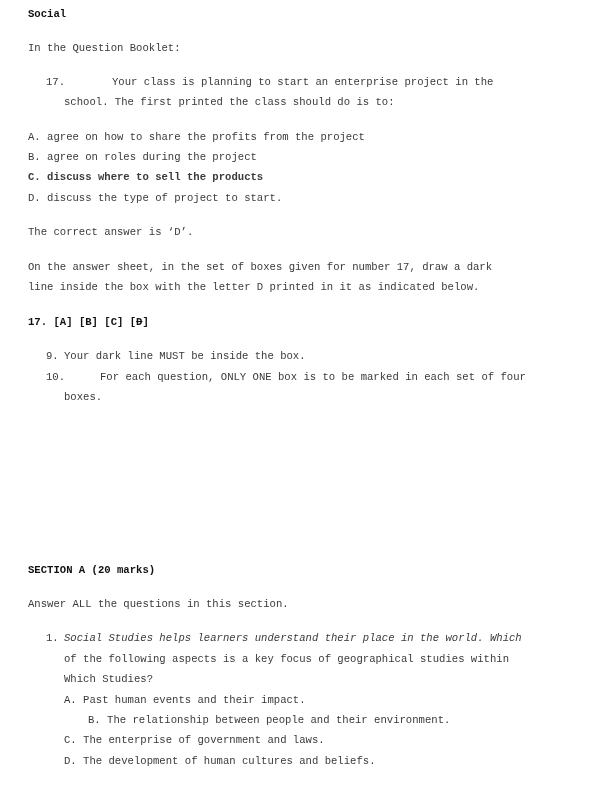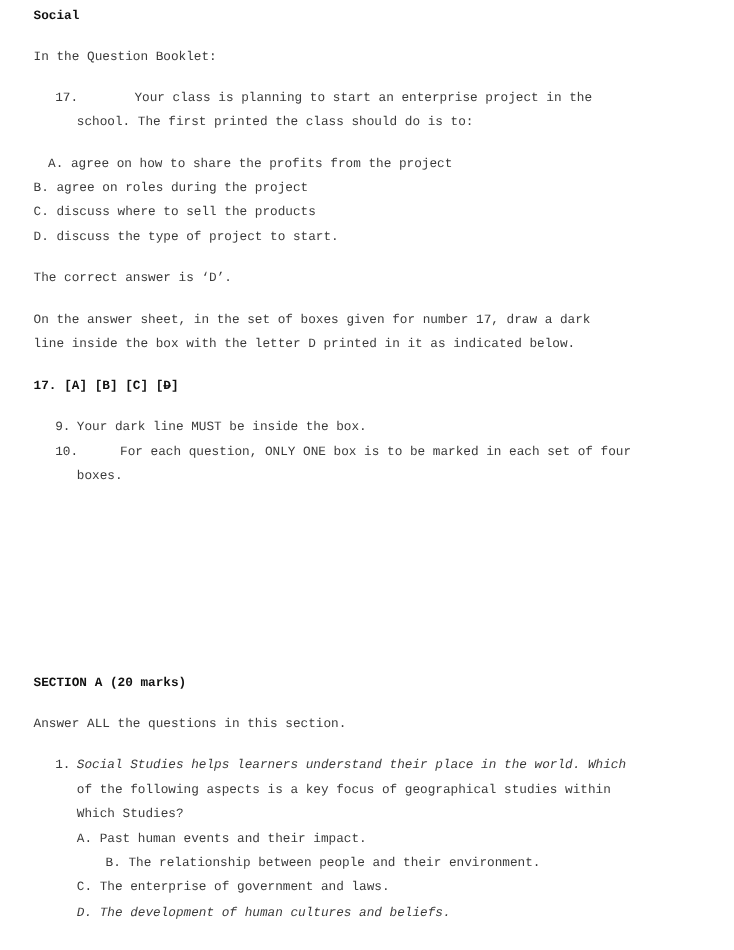--- a/index.html
+++ b/index.html
@@ -15,23 +15,23 @@
 </head>
 <body>
 
 <div class="line bold" style="left:28px;top:8px;">Social</div>
 <div class="line" style="left:28px;top:42px;">In the Question Booklet:</div>
 
 <div class="line" style="left:46px;top:76px;">17.</div>
 <div class="line" style="left:100px;top:76px;margin-left:12px;">Your class is planning to start an enterprise project in the</div>
 <div class="line" style="left:64px;top:96px;">school. The first printed the class should do is to:</div>
 
-<div class="line" style="left:28px;top:131px;margin-left:12px;">A. agree on how to share the profits from the project</div>
+<div class="line" style="left:28px;top:131px;">A. agree on how to share the profits from the project</div>
 <div class="line" style="left:28px;top:151px;">B. agree on roles during the project</div>
-<div class="line" style="left:28px;top:171px;">C. discuss where to sell the products</div>
+<div class="line" style="left:28px;top:171px;font-weight:bold;">C. discuss where to sell the products</div>
 <div class="line" style="left:28px;top:192px;">D. discuss the type of project to start.</div>
 
 <div class="line" style="left:28px;top:226px;">The correct answer is ‘D’.</div>
 
 <div class="line" style="left:28px;top:261px;">On the answer sheet, in the set of boxes given for number 17, draw a dark</div>
 <div class="line" style="left:28px;top:281px;">line inside the box with the letter D printed in it as indicated below.</div>
 
 <div class="line bold" style="left:28px;top:316px;"><span>17.</span> <span>[A]</span> <span>[B]</span> <span>[C]</span> <span><span>[</span><span class="strike">D</span><span>]</span></span></div>
 
 <div class="line" style="left:46px;top:350px;">9.</div>
@@ -44,13 +44,13 @@
 <div class="line" style="left:28px;top:598px;">Answer ALL the questions in this section.</div>
 
 <div class="line" style="left:46px;top:632px;">1.</div>
 <div class="line" style="left:64px;top:632px;font-style:italic;">Social Studies helps learners understand their place in the world. Which</div>
 <div class="line" style="left:64px;top:653px;">of the following aspects is a key focus of geographical studies within</div>
 <div class="line" style="left:64px;top:673px;">Which Studies?</div>
 
 <div class="line" style="left:64px;top:694px;">A. Past human events and their impact.</div>
 <div class="line" style="left:64px;top:714px;padding-left:24px;">B. The relationship between people and their environment.</div>
 <div class="line" style="left:64px;top:734px;">C. The enterprise of government and laws.</div>
-<div class="line" style="left:64px;top:755px;font-style:italic;">D. The development of human cultures and beliefs.</div>
+<div class="line" style="left:64px;top:755px;">D. The development of human cultures and beliefs.</div>
 
 </body></html>

